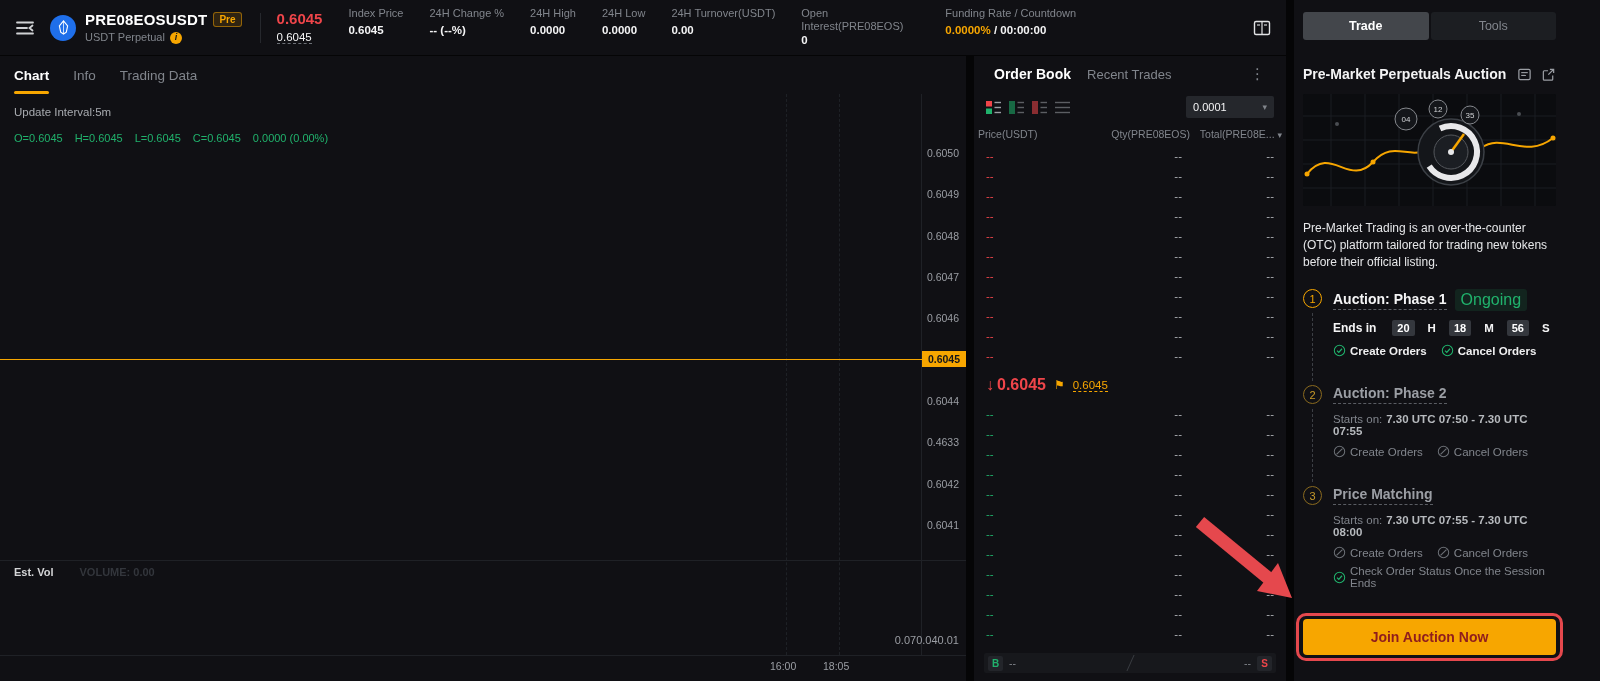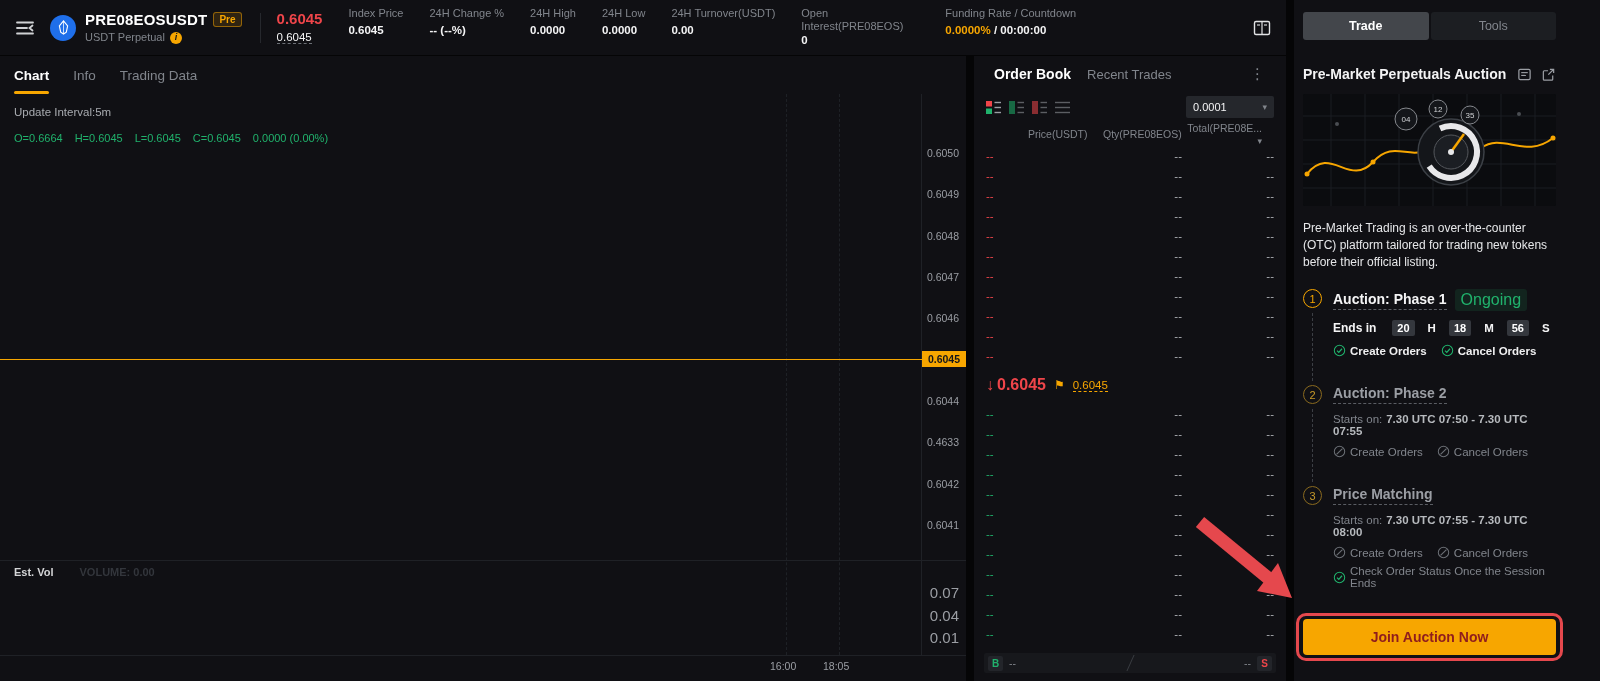--- a/index.html
+++ b/index.html
@@ -47,37 +47,37 @@
   .ov-ohlc { position:absolute; top:38px; left:14px; font-size:11px; color:#20b26c; display:flex; gap:12px; }
   .vline { position:absolute; top:0; height:561px; width:0; border-left:1px dashed #1e2126; }
   .axis-sep { position:absolute; right:44px; top:0; height:561px; width:0; border-left:1px solid #1f2126; }
   .price-axis { position:absolute; right:7px; top:53px; height:384px; display:flex; flex-direction:column; justify-content:space-between; align-items:flex-end; font-size:10.5px; color:#9b9ea4; }
   .last-line { position:absolute; left:0; right:44px; top:265px; border-top:1px solid #f7a600; }
   .last-tag { position:absolute; right:0; width:44px; top:257px; background:#f7a600; color:#16171a; font-size:10.5px; font-weight:bold; text-align:center; padding:2px 0; }
   .pane-sep { position:absolute; left:0; right:0; top:466px; border-top:1px solid #1f2126; }
   .vol-overlay { position:absolute; left:14px; top:472px; font-size:11px; display:flex; gap:26px; }
   .est-vol { color:#d4d5d7; font-weight:bold; }
   .vol-text { color:#33363c; font-weight:bold; }
-  .vol-axis { position:absolute; right:7px; top:490px; height:62px; display:flex; flex-direction:column; justify-content:space-between; align-items:flex-end; font-size:15px; color:#9b9ea4; }
+  .vol-axis { position:absolute; right:7px; top:490px; height:62px; display:flex; justify-content:space-between; align-items:flex-end; font-size:11px; color:#9b9ea4; }
   .time-sep { position:absolute; left:0; right:0; top:561px; border-top:1px solid #1f2126; }
   .time-axis { position:absolute; left:0; right:0; top:566px; height:16px; }
   .time-tick { position:absolute; font-size:10.5px; color:#9b9ea4; }
 
   
   .ob-panel { left:974px; top:56px; width:312px; bottom:0; }
   .ob-header { height:36px; padding:0 20px; display:flex; align-items:center; gap:16px; }
   .ob-tab { font-size:13px; color:#81858c; cursor:pointer; }
   .ob-tab.active { color:#fff; font-weight:bold; font-size:14px; }
   .kebab { margin-left:auto; color:#81858c; font-size:15px; cursor:pointer; letter-spacing:1px; }
   .ob-tools { height:30px; padding:0 12px; display:flex; align-items:center; gap:8px; }
   .view-ic { width:15px; height:15px; cursor:pointer; opacity:.55; }
   .view-ic.active { opacity:1; }
   .tick-select { margin-left:auto; width:88px; height:22px; background:#25272c; border-radius:2px; display:flex; align-items:center; justify-content:space-between; padding:0 7px; font-size:11px; color:#f4f4f5; cursor:pointer; }
   .tick-caret { color:#81858c; font-size:9px; }
-  .ob-cols { height:24px; padding:0 24px; display:flex; align-items:center; font-size:10.5px; color:#81858c;margin-left:30px; }
+  .ob-cols { height:24px; padding:0 4px; display:flex; align-items:center; font-size:10.5px; color:#81858c; }
   .c1 { width:86px; }
   .c2 { flex:1; text-align:right; }
   .c3 { width:92px; text-align:right; }
   .ob-row { height:20px; padding:0 12px; display:flex; align-items:center; font-size:11.5px; cursor:pointer; }
   .ob-row .c2,.ob-row .c3 { color:#b0b3b8; }
   .ask { color:#ef454a; }
   .bid { color:#20b26c; }
   .ob-mid { height:38px; padding:0 12px; display:flex; align-items:center; gap:8px; }
   .mid-price { font-size:16px; font-weight:bold; color:#ef454a; display:flex; align-items:center; gap:3px; cursor:pointer; }
   .flag { color:#f7a600; font-size:12px; cursor:pointer; }
@@ -218,21 +218,21 @@
     <span class="tab active">Chart</span>
     <span class="tab">Info</span>
     <span class="tab">Trading Data</span>
   </nav>
   <div class="chart-body">
     <div class="vline" style="left:786px;"></div>
     <div class="vline" style="left:839px;"></div>
     <div class="axis-sep"></div>
     <div class="ov-interval">Update Interval:5m</div>
     <div class="ov-ohlc">
-      <span>O=0.6664</span>
+      <span>O=0.6045</span>
       <span>H=0.6045</span>
       <span>L=0.6045</span>
       <span>C=0.6045</span>
       <span>0.0000 (0.00%)</span>
     </div>
     <div class="price-axis" id="price-axis">
         <span>0.6050</span>
         <span>0.6049</span>
         <span>0.6048</span>
         <span>0.6047</span>

